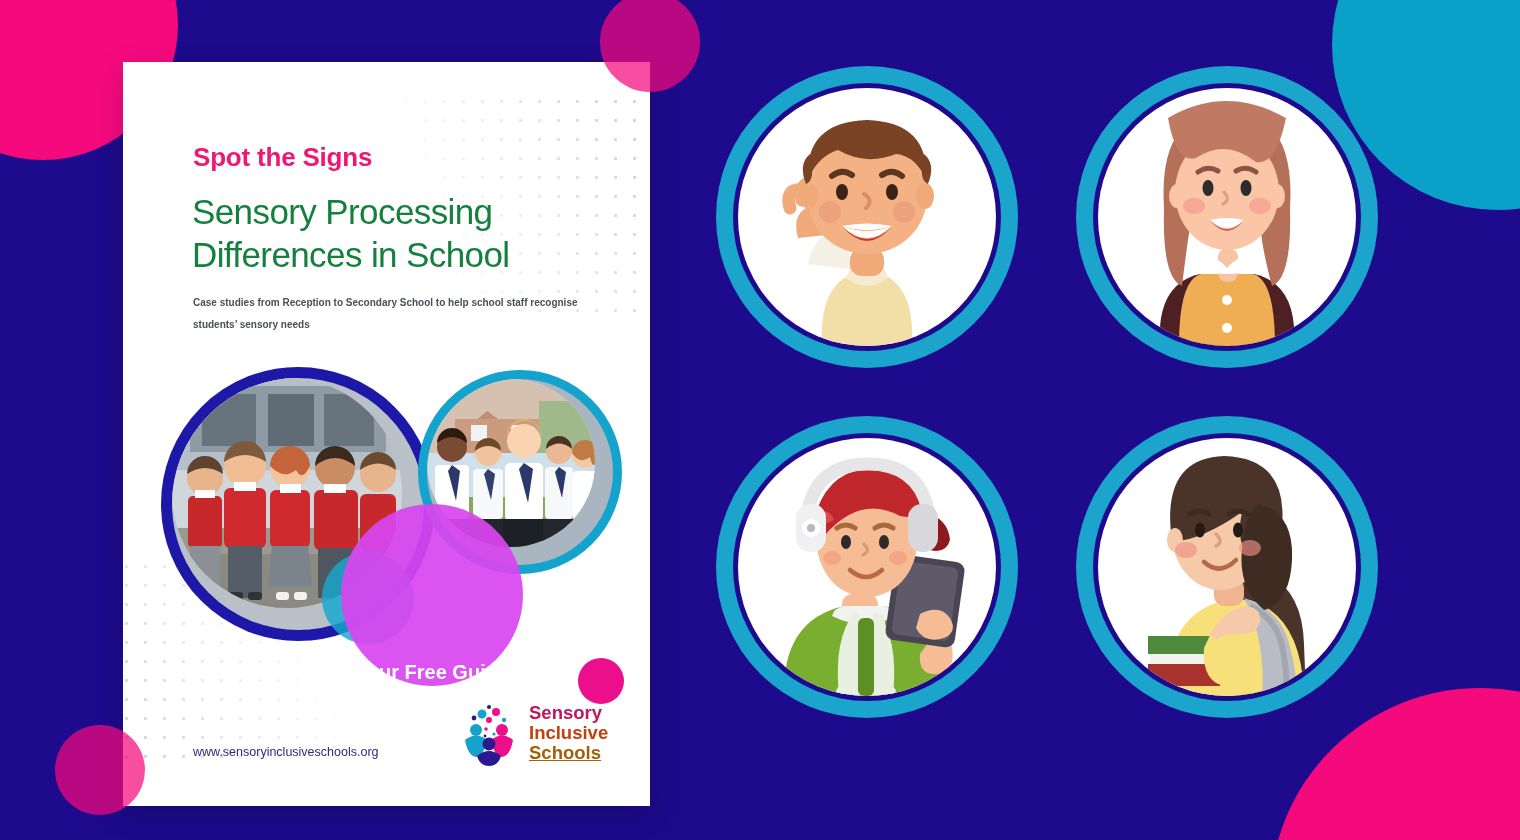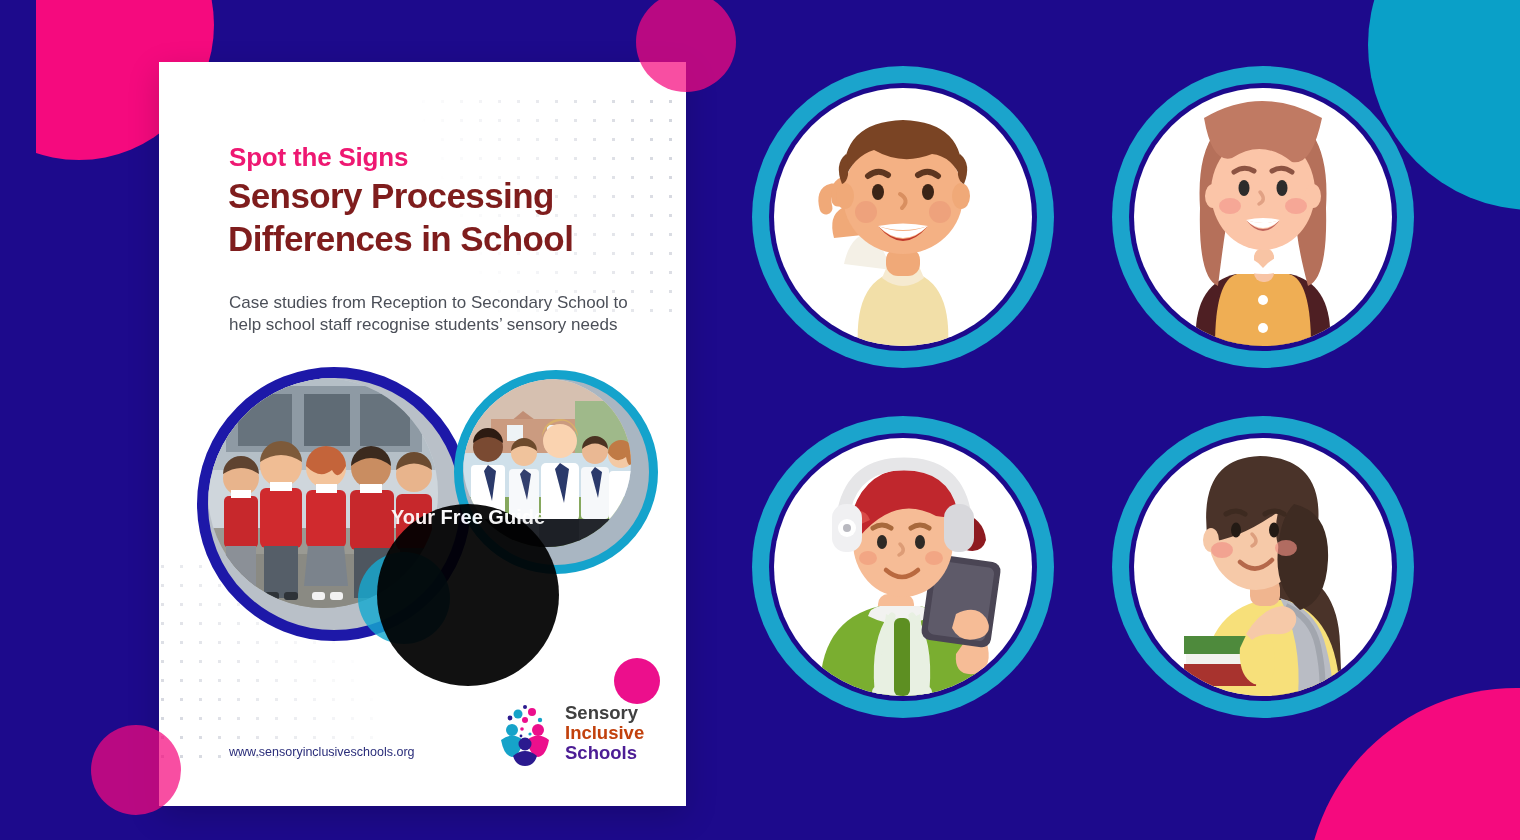--- a/index.html
+++ b/index.html
@@ -1,21 +1,21 @@
 <!DOCTYPE html>
 <html><head>
 <meta charset="utf-8">
 <style>
   html,body{margin:0;padding:0;}
   body{
     width:1520px;height:840px;overflow:hidden;position:relative;
     background:#1d0a8c;
     font-family:"Liberation Sans","DejaVu Sans",sans-serif;
   }
-  .stage{position:absolute;inset:0;overflow:hidden;margin-left:36px;}
+  .stage{position:absolute;inset:0;overflow:hidden;}
 
   
   .bg-circle{position:absolute;border-radius:50%;}
   .bg-pink-tl{left:-92px;top:-110px;width:270px;height:270px;background:#f50a7e;}
   .bg-teal-tr{left:1332px;top:-120px;width:330px;height:330px;background:#0aa0c8;}
   .bg-pink-br{left:1270px;top:688px;width:420px;height:420px;background:#f50a7e;}
   .bg-pink-card-tr{left:600px;top:-8px;width:100px;height:100px;background:#f50a7e;opacity:.72;}
   .bg-pink-card-bl{left:55px;top:725px;width:90px;height:90px;background:#f50a7e;opacity:.72;}
 
   
@@ -39,65 +39,65 @@
     -webkit-mask-image:linear-gradient(60deg, rgba(0,0,0,.95) 8%, rgba(0,0,0,0) 78%);
     mask-image:linear-gradient(60deg, rgba(0,0,0,.95) 8%, rgba(0,0,0,0) 78%);
     opacity:.85;
   }
 
   .kicker{
     position:absolute;left:70px;top:80px;
     font-size:26px;font-weight:bold;color:#ee1872;letter-spacing:-.2px;
   }
   .title{
-    position:absolute;left:69px;top:112px;width:420px;
-    font-size:35px;line-height:43px;font-weight:bold;color:#7f1d1d;
+    position:absolute;left:69px;top:128px;width:420px;
+    font-size:35px;line-height:43px;font-weight:normal;color:#15803d;
     letter-spacing:-.6px;
   }
   .subtitle{
     position:absolute;left:70px;top:230px;width:400px;
-    font-size:17px;line-height:22px;color:#4b4f58;
+    font-size:10px;line-height:22px;color:#4b4f58;font-weight:bold;
   }
 
   
   .photo-big{
     position:absolute;left:38px;top:305px;width:252px;height:252px;border-radius:50%;
     border:11px solid #1d18a8;overflow:hidden;background:#b9c0c8;
   }
   .photo-small{
     position:absolute;left:295px;top:308px;width:186px;height:186px;border-radius:50%;
     border:9px solid #14a3cc;overflow:hidden;background:#a9b6c2;
   }
   .photo-big svg,.photo-small svg{display:block;}
 
   .teal-blob{
     position:absolute;left:199px;top:490px;width:92px;height:92px;border-radius:50%;
     background:#16a8cf;opacity:.82;
   }
   .badge{
     position:absolute;left:218px;top:442px;width:182px;height:182px;border-radius:50%;
-    background:#000000;opacity:.93;
-    display:flex;align-items:flex-start;justify-content:center;
+    background:#d946ef;opacity:.93;
+    display:flex;align-items:flex-end;justify-content:center;
   }
   .badge span{
     color:#fff;font-size:20px;font-weight:bold;line-height:27px;text-align:center;
   }
   .pink-dot{
     position:absolute;left:455px;top:596px;width:46px;height:46px;border-radius:50%;
     background:#ec0f8c;
   }
   .url{
     position:absolute;left:70px;top:683px;font-size:12.5px;color:#2a2d7a;text-align:center;
   }
   .logo{position:absolute;left:333px;top:631px;width:165px;height:80px;display:flex;align-items:center;gap:7px;}
   .logo-mark{width:66px;height:66px;flex:0 0 66px;}
   .logo-words{font-size:18.5px;font-weight:bold;line-height:20px;}
-  .lw-1{color:#404040;}
+  .lw-1{color:#be185d;}
   .lw-2{color:#c2410c;}
-  .lw-3{color:#4c1d95;}
+  .lw-3{color:#a16207;text-decoration:underline;}
 
   
   .avatar{
     position:absolute;width:302px;height:302px;border-radius:50%;
     background:#1ba4cc;display:flex;align-items:center;justify-content:center;
   }
   .avatar .inner-ring{
     width:268px;height:268px;border-radius:50%;background:#1d0a8c;
     display:flex;align-items:center;justify-content:center;
   }

